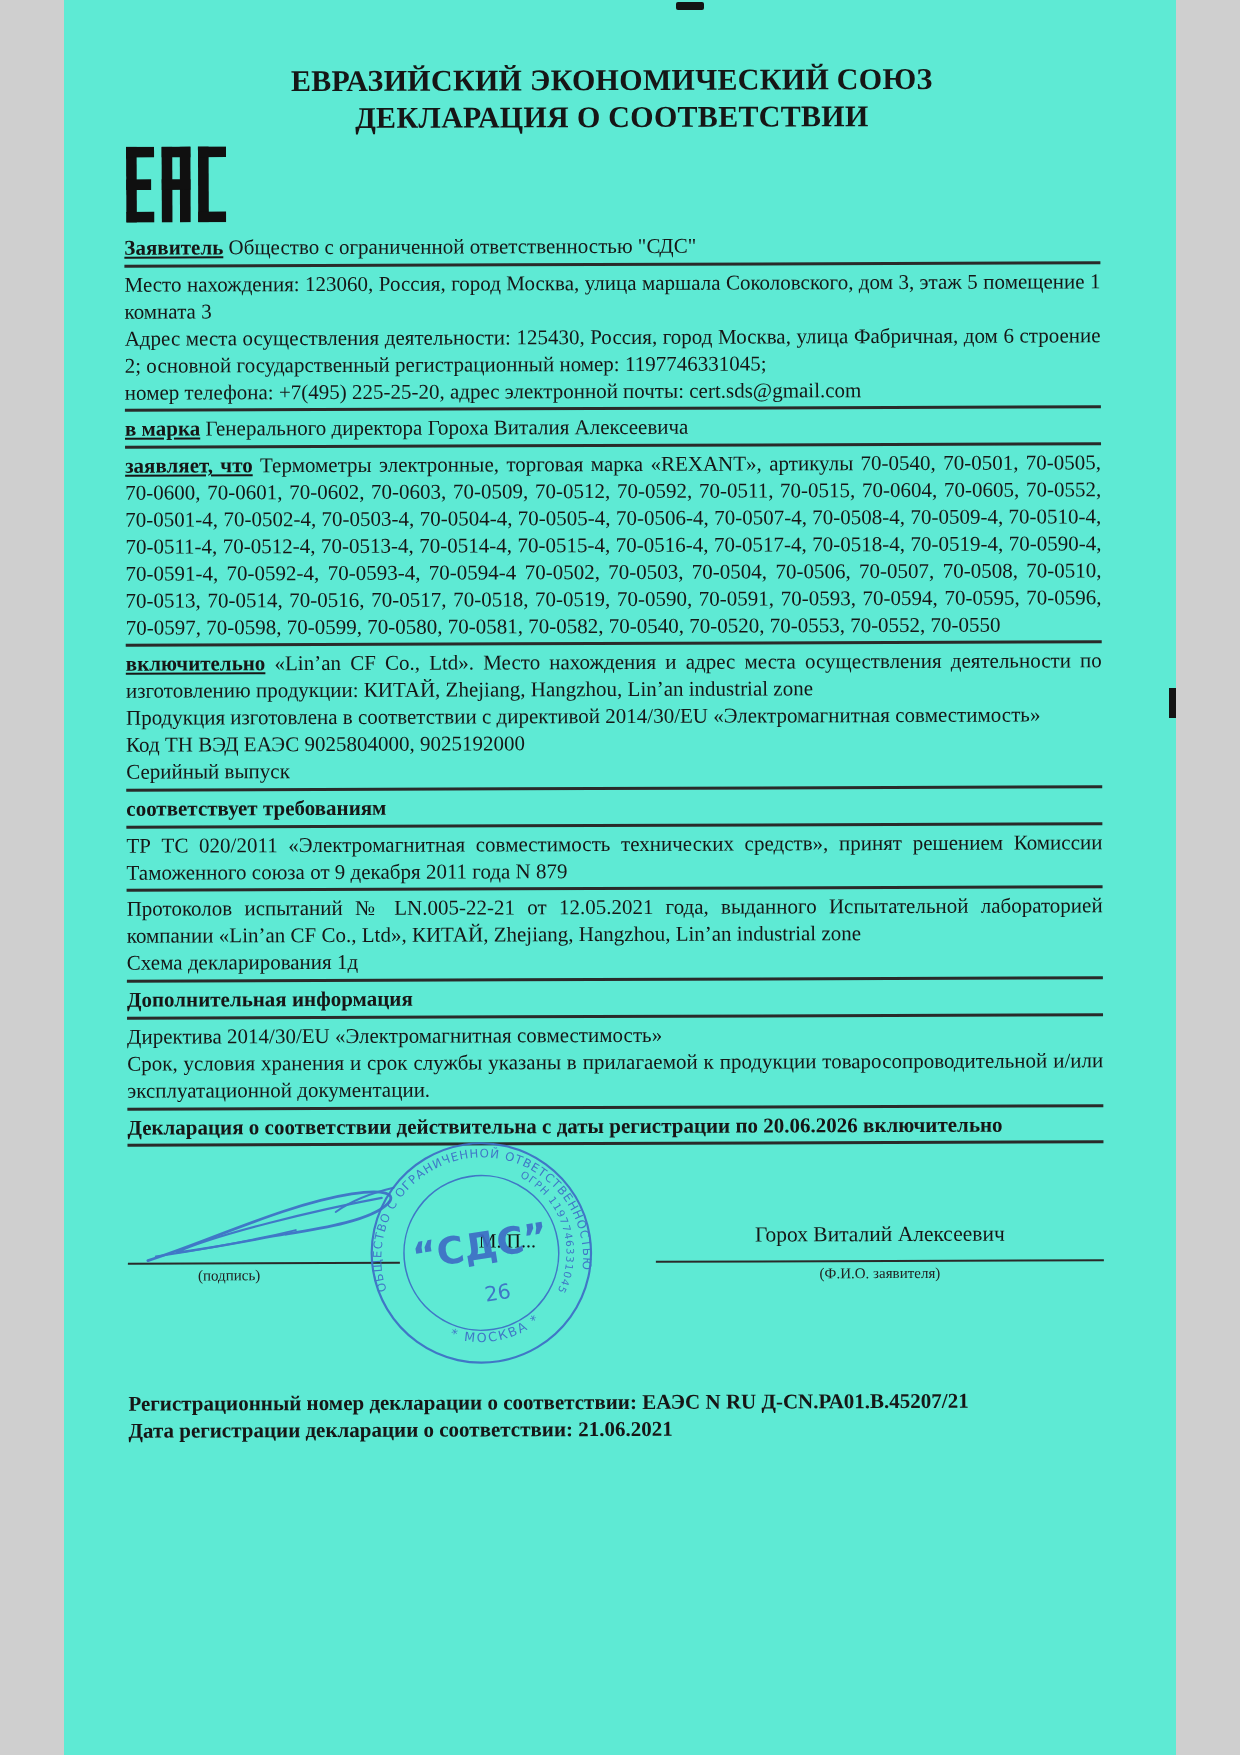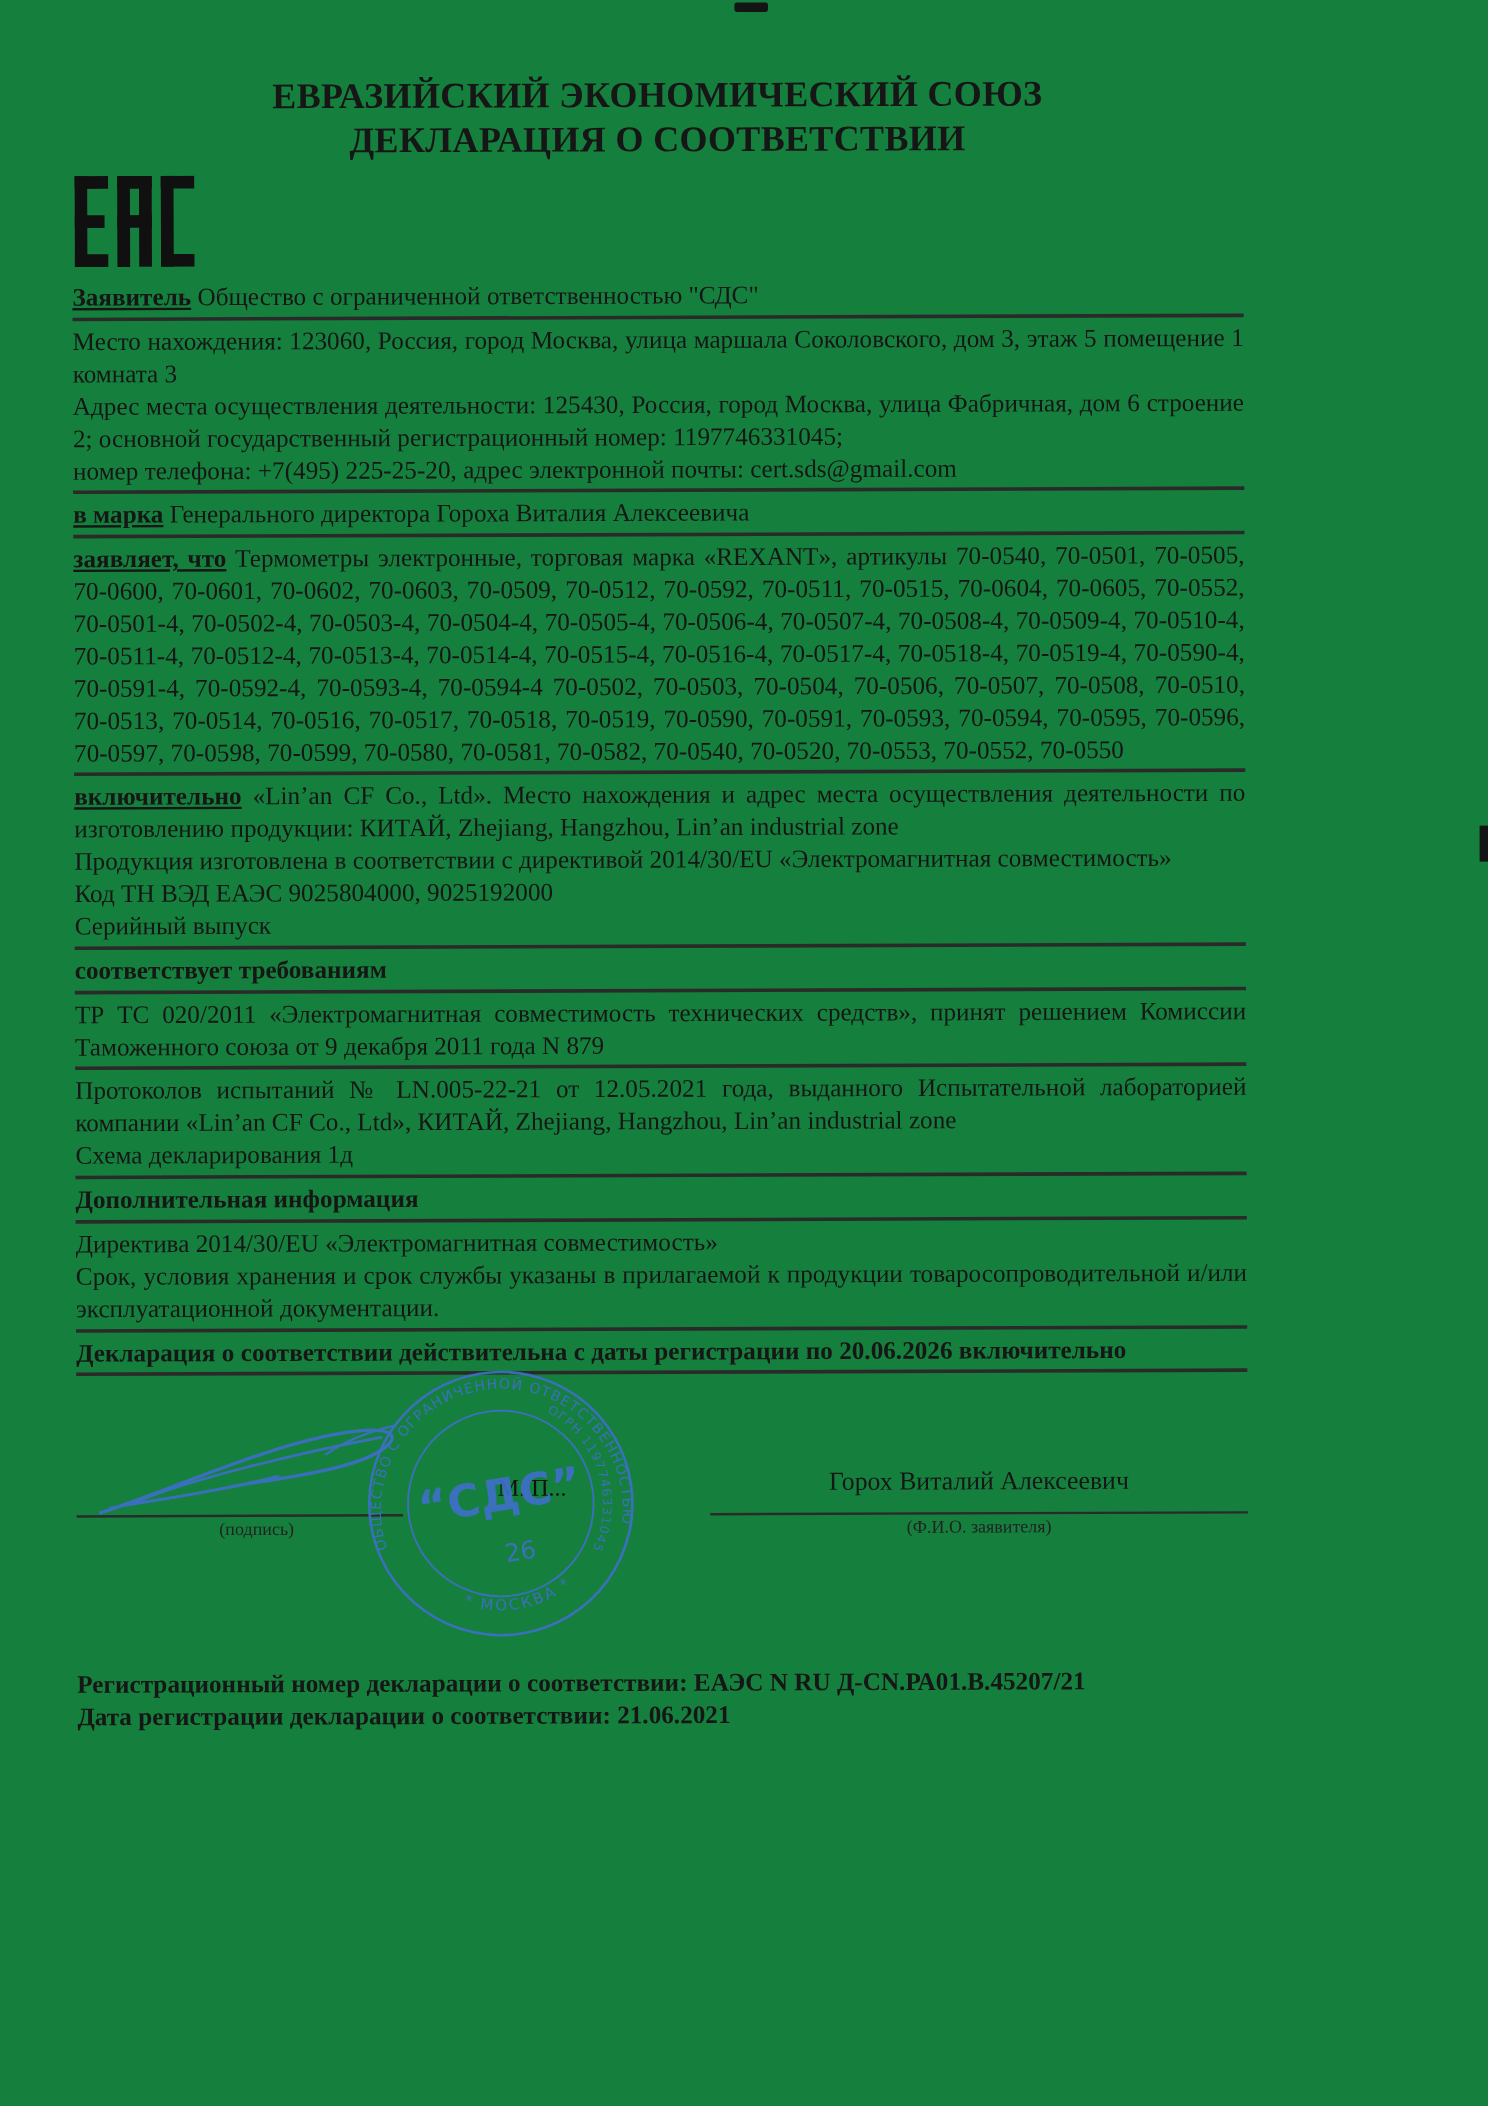--- a/index.html
+++ b/index.html
@@ -1,22 +1,22 @@
 <!DOCTYPE html>
 <html><head>
 <meta charset="utf-8">
 <style>
   html, body { margin: 0; padding: 0; }
   body { background: #cfcfcf; font-family: "Liberation Serif", "DejaVu Serif", serif; }
   .page {
     position: relative;
-    width: 1240px;
+    width: 1112px;
     height: 1755px;
     margin: 0 auto;
-    background: #15803d;
+    background: #5eead4;
     color: #161616;
     overflow: hidden;
   }
   .content {
     position: absolute;
     left: 62px;
     top: 0;
     width: 976px;
     transform: rotate(-0.2deg);
   }
@@ -41,21 +41,21 @@
     border: 0;
     border-top: 3px solid #2a2a2a;
     margin: 3px 0 4px 0;
   }
   
   .sig-area { position: relative; height: 240px; }
   .sig-line { position: absolute; border-top: 2px solid #2a2a2a; }
   .sig-line.left  { left: 0;    top: 112px; width: 272px; }
   .sig-line.right { left: 528px; top: 112px; width: 448px; }
   .caption { position: absolute; font-size: 15px; color: #222; }
-  .left-cap  { left: 70px;  top: 117px; width: 160px; text-align: center; }
+  .left-cap  { left: 70px;  top: 117px; width: 160px; text-align: left; }
   .right-cap { left: 528px; top: 117px; width: 448px; text-align: center; }
   .mp { position: absolute; left: 304px; top: 80px; font-size: 20px; color: #111; margin-left: 47px; }
   .fio { position: absolute; left: 528px; top: 74px; width: 448px; text-align: center; font-size: 21.5px; }
   .signature { position: absolute; left: 8px; top: 14px; opacity: 0.92; }
   .stamp {
     position: absolute;
     left: 236px;
     top: -14px;
     transform: rotate(-9deg);
     opacity: 0.93;

